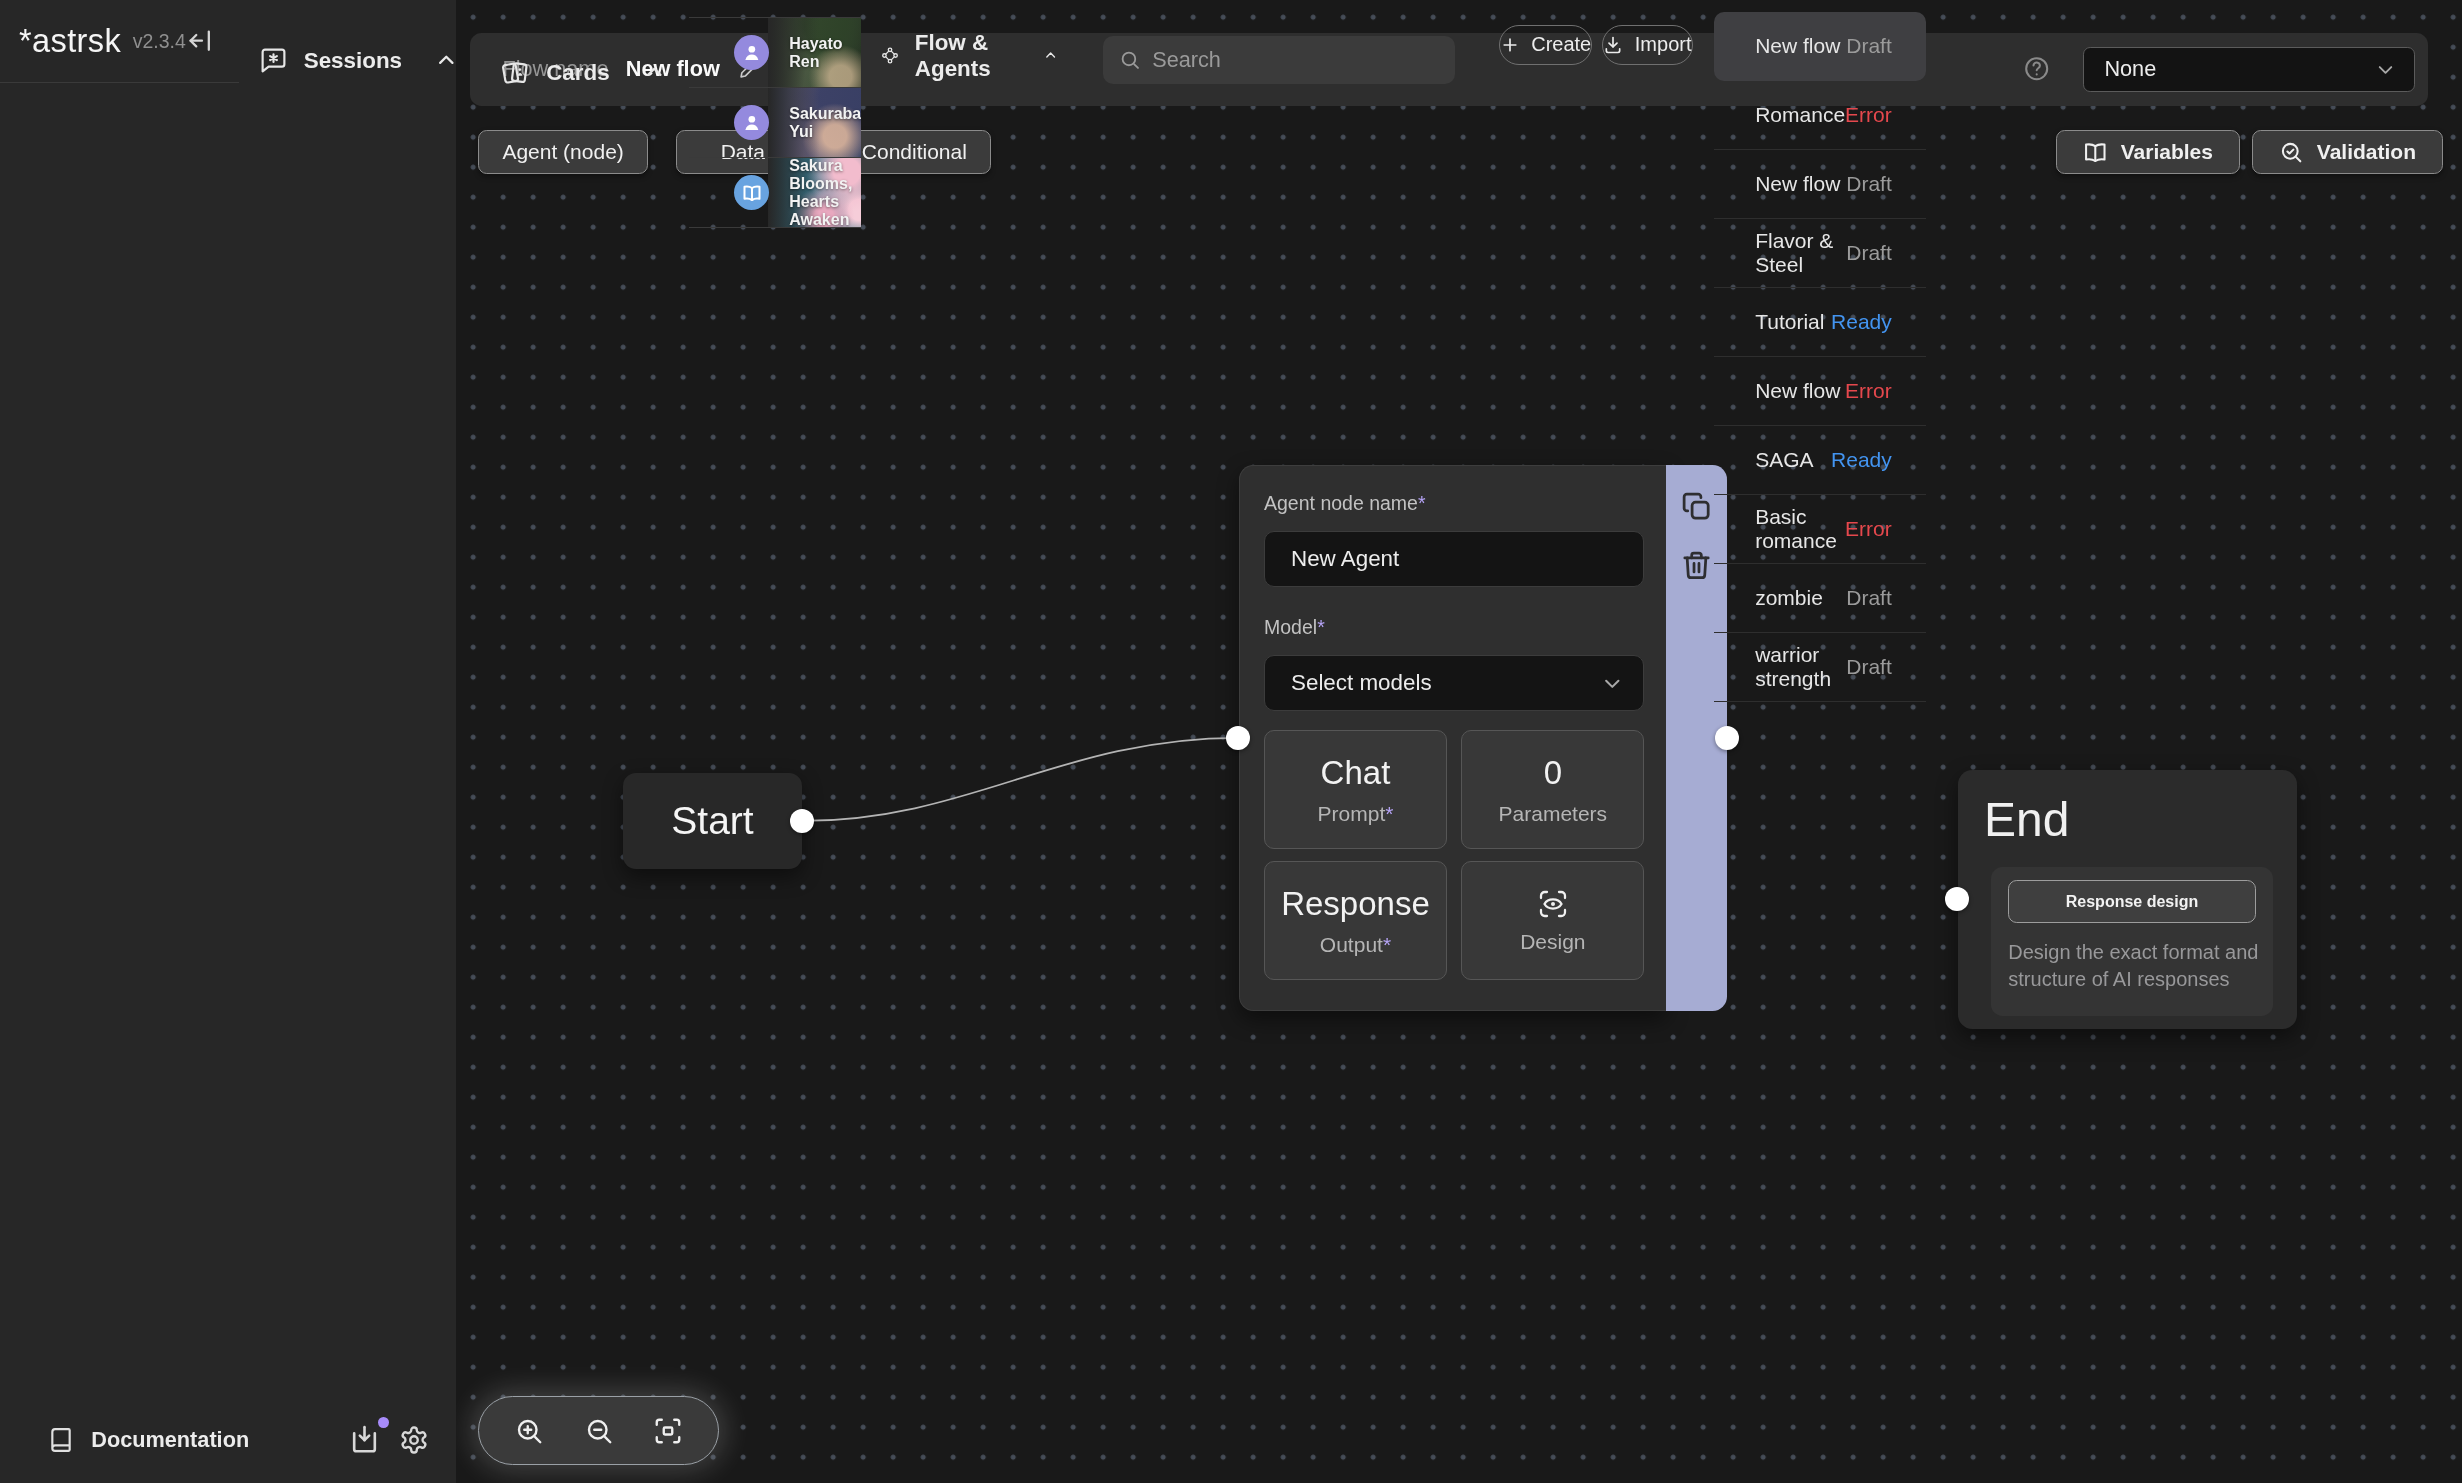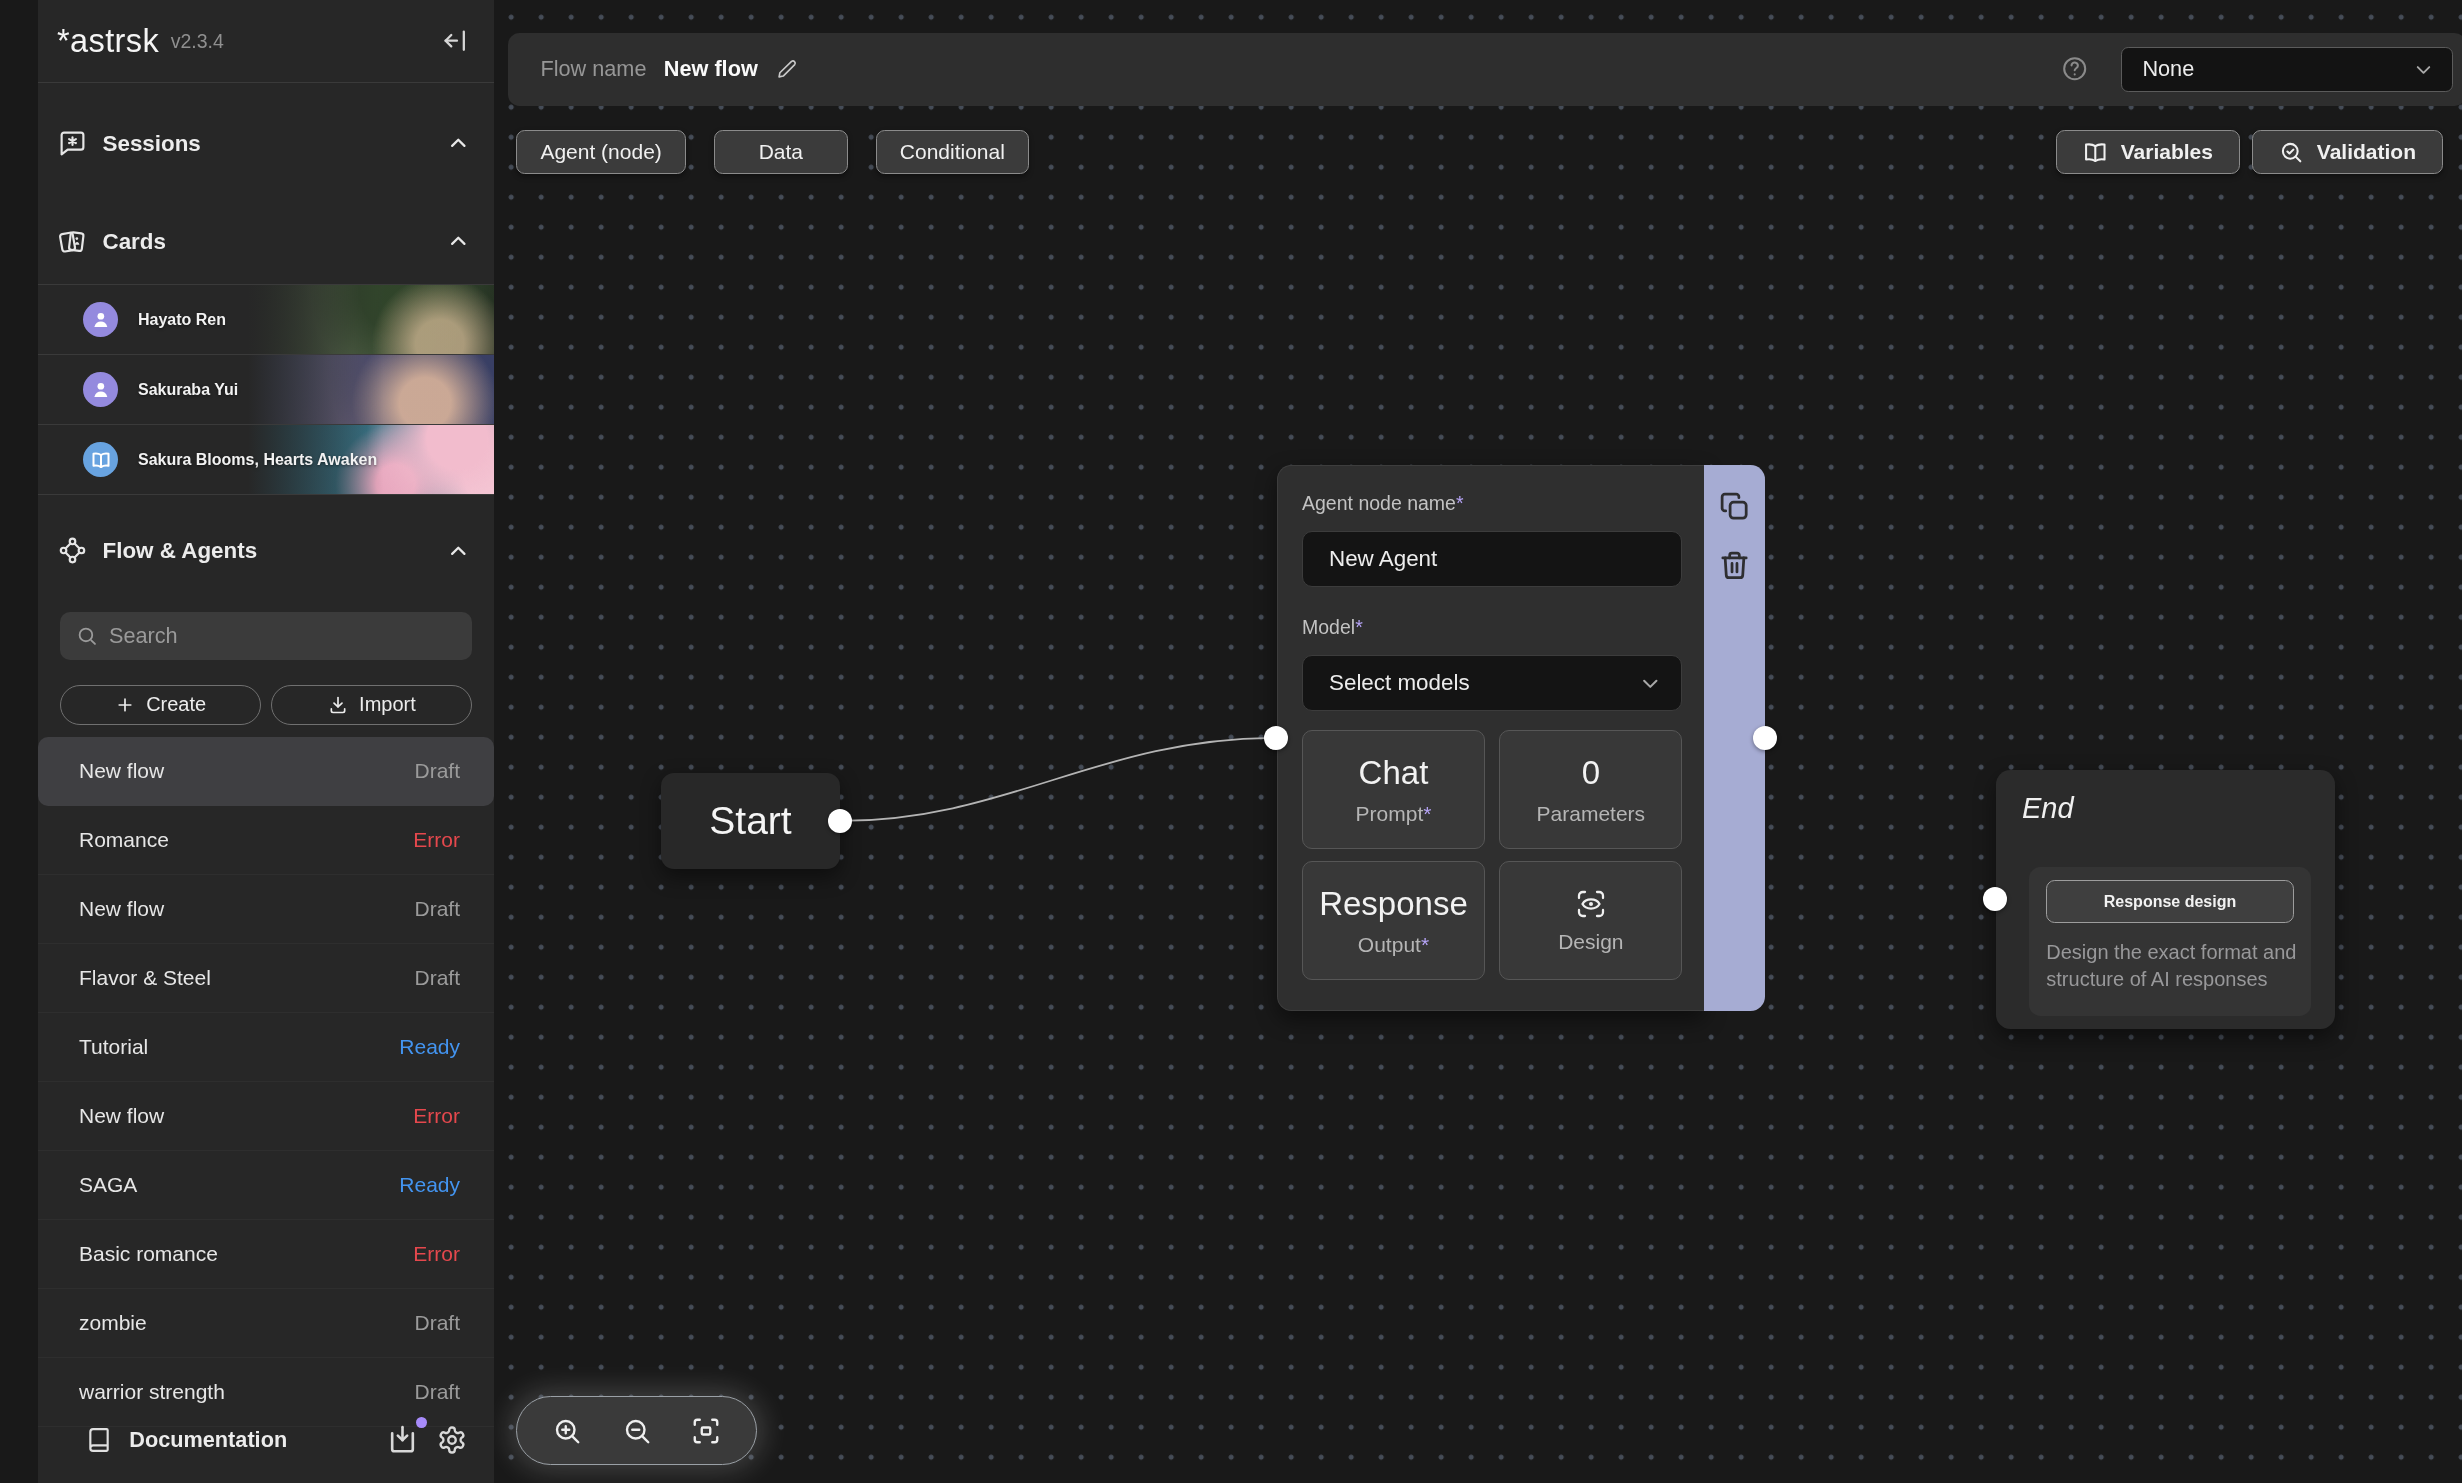--- a/index.html
+++ b/index.html
@@ -9,21 +9,21 @@
     background: #191919;
     color: #e8e8e8;
     -webkit-font-smoothing: antialiased;
   }
   .app { display: flex; width: 2462px; height: 1483px; }
 
   
   .sidebar {
     width: 456px; flex: 0 0 456px; height: 100%;
     background: #272727; position: relative; z-index: 5;
-    display: flex; flex-direction: column; margin-left: 38px;
+    display: flex; 
   }
   .logo-row {
     height: 83px; flex: 0 0 83px; display: flex; align-items: center;
     padding: 0 26px 0 19px; border-bottom: 0.7px solid #3a3a3a;
   }
   .logo-text { font-size: 32.5px; font-weight: 500; color: #f5f5f5; letter-spacing: 0.4px; }
   .logo-version { font-size: 19.5px; color: #8f8f8f; margin-left: 11.6px; }
   .logo-row .spacer, .row-spacer { flex: 1; }
   .icon-btn { background: none; border: none; color: #d6d6d6; cursor: pointer; display: inline-flex; align-items: center; justify-content: center; padding: 0; }
 
@@ -183,21 +183,21 @@
   }
   .tile-value { font-size: 33px; font-weight: 500; color: #f2f2f2; }
   .tile-icon { color: #f0f0f0; }
   .tile-label { font-size: 21px; color: #b5b5b5; }
 
   .end-node {
     left: 1502px; top: 770px; width: 339px; height: 259px;
     background: #2b2b2b; border-radius: 14.4px; box-shadow: 0 8.7px 21.7px rgba(0,0,0,.45);
     padding: 21.7px 0 0 26px; cursor: grab;
   }
-  .end-node .node-title { font-size: 29px; font-weight: 500; color: #f0f0f0; font-style: italic; }
+  .end-node .node-title { font-size: 48px; font-weight: 500; color: #f0f0f0; }
   .end-inner {
     position: absolute; left: 33px; top: 97px; width: 282px; height: 149px;
     background: #343434; border-radius: 11.6px; padding: 13px 17.3px 0;
   }
   .rd-btn {
     width: 100%; height: 43px; border-radius: 8.7px; background: #3f3f3f;
     border: 1.4px solid #9d9d9d; color: #f2f2f2; font-family: inherit;
     font-size: 16px; font-weight: 700; cursor: pointer;
   }
   .end-desc { margin-top: 16px; font-size: 20px; line-height: 27px; color: #98989a; width: 254px; }

